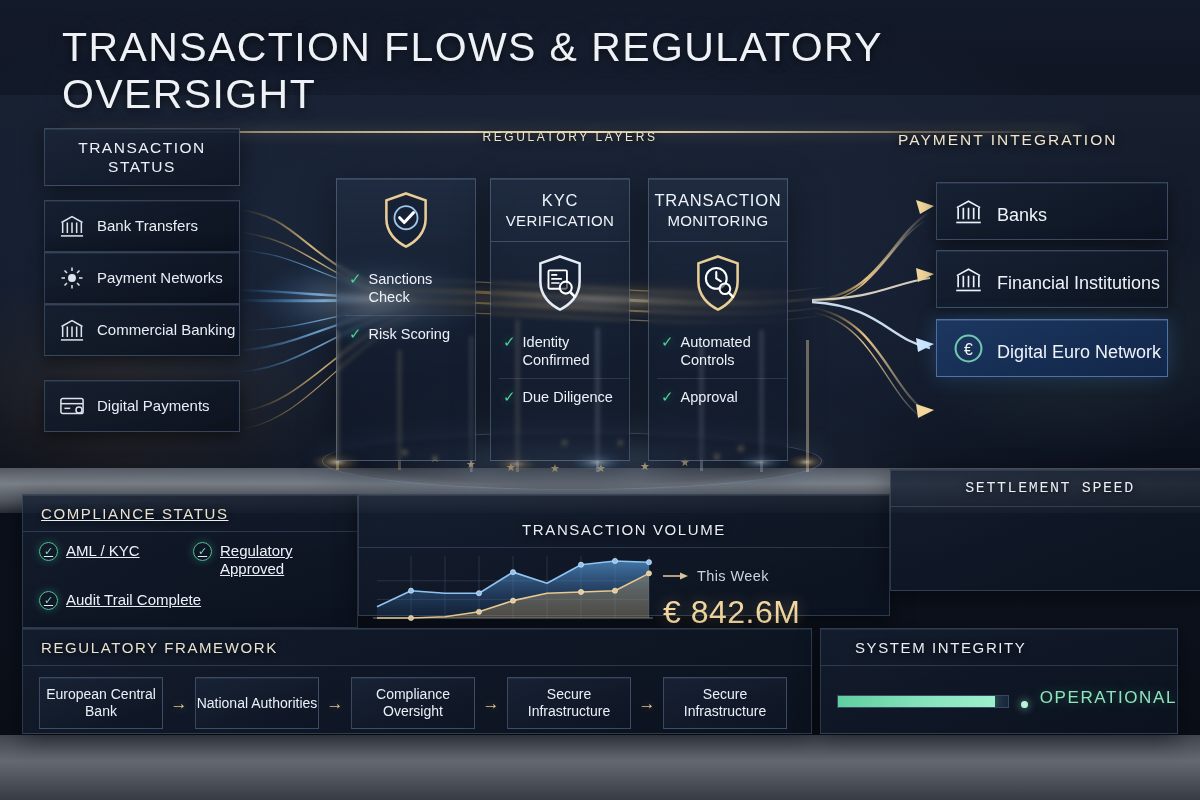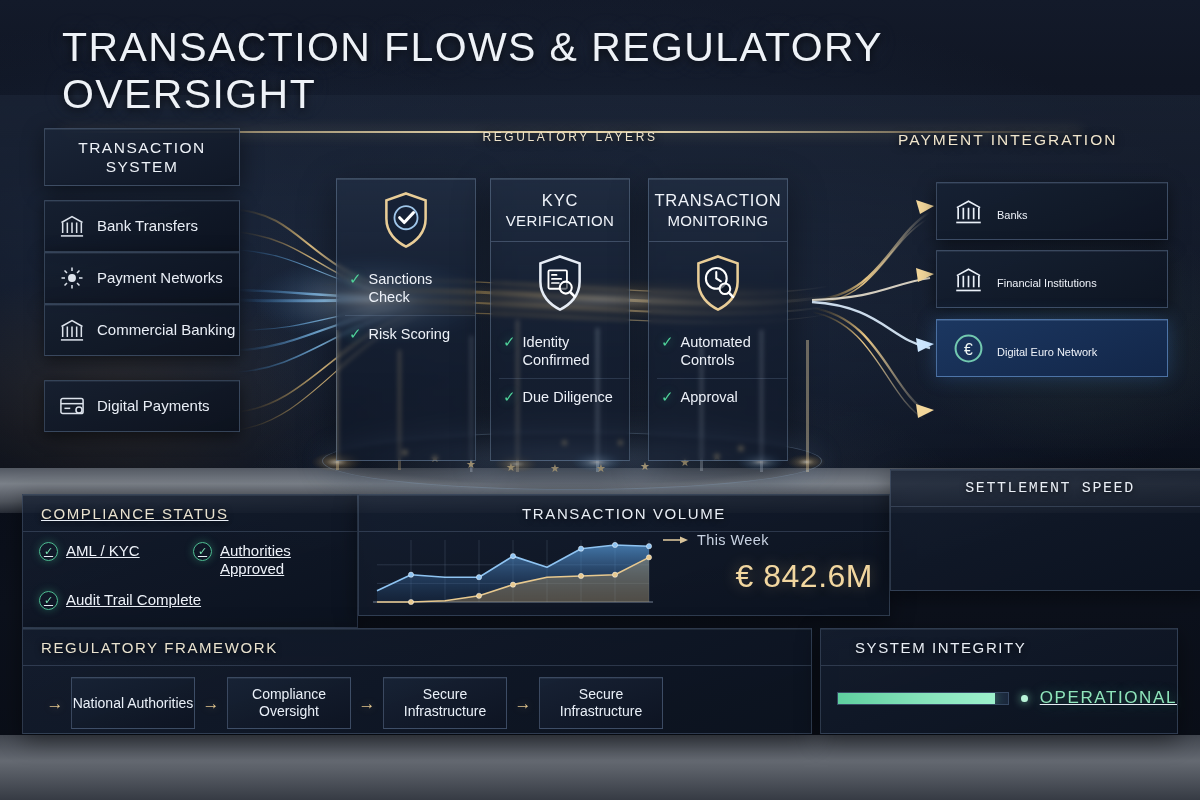--- a/index.html
+++ b/index.html
@@ -110,53 +110,53 @@
     position:absolute;left:936px;width:232px;height:58px;display:flex;align-items:center;gap:12px;padding-left:14px;
     background:linear-gradient(160deg, rgba(22,33,51,.9), rgba(12,19,32,.92));
     border:1px solid rgba(140,168,205,.34);
     box-shadow:inset 0 1px 0 rgba(180,205,240,.09), 0 5px 16px rgba(0,0,0,.5);
   }
   .pchip.active{
     background:linear-gradient(160deg, rgba(28,56,100,.95), rgba(18,38,74,.95));
     border:1px solid rgba(120,170,230,.55);
     box-shadow:inset 0 1px 0 rgba(180,215,255,.16), 0 0 20px rgba(60,130,220,.28);
   }
-  .pchip .lbl{font-size:11px;color:#eef2f9;line-height:18.5px;margin-top:8px;}
+  .pchip .lbl{font-size:18px;color:#eef2f9;line-height:18.5px;margin-top:8px;}
   .pchip .ic{width:34px;height:34px;flex:0 0 34px;display:flex;align-items:center;justify-content:center;}
 
   
   #kpi-compliance{left:22px;top:494px;width:336px;height:134px;text-decoration:underline;}
   #kpi-volume{left:358px;top:494px;width:532px;height:122px;}
   #kpi-speed{left:890px;top:469px;width:320px;height:122px;font-family:Liberation Mono, monospace;}
   .kpi-body{padding:10px 0 0 16px;position:relative;height:78px;}
   .cstat{display:flex;align-items:flex-start;gap:8px;font-size:15px;color:#eef2f9;line-height:17.5px;}
   .ring{width:19px;height:19px;flex:0 0 19px;border:1.5px solid #4fbf93;border-radius:50%;
     display:flex;align-items:center;justify-content:center;color:#79e3b4;font-size:11px;
     box-shadow:0 0 9px rgba(70,200,150,.35);}
-  .vol-value{position:absolute;right:16px;top:0;width:210px;text-align:right;}
+  .vol-value{position:absolute;right:16px;top:20px;width:210px;text-align:left;}
   .vol-week{font-size:14.5px;color:#c9d3e2;letter-spacing:.4px;}
   .vol-big{font-size:32px;color:#f2d7a0;letter-spacing:.5px;margin-top:10px;
     text-shadow:0 0 16px rgba(240,200,130,.32);}
   .spd-lbl{font-size:15px;color:#ccd6e4;}
   .spd-big{font-size:30px;color:#f2d7a0;margin-top:2px;text-shadow:0 0 16px rgba(240,200,130,.32);}
 
   
   #framework{left:22px;top:628px;width:790px;height:106px;}
   #integrity{left:820px;top:628px;width:358px;height:106px;}
   .flow-row{display:flex;align-items:center;padding:11px 0 0 16px;gap:0;}
   .fbox{
     width:124px;height:52px;display:flex;align-items:center;justify-content:center;text-align:center;
     font-size:14px;line-height:17px;color:#eaf0f8;
     background:linear-gradient(160deg, rgba(24,35,54,.92), rgba(13,20,34,.94));
     border:1px solid rgba(140,168,205,.34);
     box-shadow:inset 0 1px 0 rgba(180,205,240,.08);
   }
   .farrow{width:32px;text-align:center;color:#e3c68e;font-size:17px;line-height:17px;
     text-shadow:0 0 8px rgba(230,190,120,.4);}
-  .int-body{display:flex;align-items:center;gap:12px;padding:22px 0 0 16px;text-decoration:underline;}
+  .int-body{display:flex;align-items:flex-end;gap:12px;padding:22px 0 0 16px;}
   .bar{width:190px;height:13px;background:rgba(30,44,66,.85);border:1px solid rgba(120,150,190,.3);
     position:relative;overflow:hidden;}
   .bar>i{position:absolute;left:0;top:0;bottom:0;display:block;
     background:linear-gradient(90deg,#5fcf9f,#86e3bb 55%,#9df0cc);
     box-shadow:0 0 12px rgba(110,230,175,.55);}
   .dot{width:7px;height:7px;border-radius:50%;background:#b9f3d8;box-shadow:0 0 9px rgba(140,240,200,.8);}
   .int-lbl{font-size:17px;letter-spacing:1.6px;color:#8fe5bb;text-shadow:0 0 12px rgba(90,220,165,.35);}
 
   
   .svg-layer{position:absolute;left:0;top:0;width:1200px;height:800px;pointer-events:none;}
@@ -265,21 +265,21 @@
   </svg>
 
   <div class="title-wrap">
     <div class="title">TRANSACTION FLOWS &amp; REGULATORY OVERSIGHT</div>
     <div class="title-rule"></div>
   </div>
 
   <div class="panel" id="inputs-panel">
     <div class="ttl">
       <span>TRANSACTION</span><br>
-      <span>SYSTEM</span>
+      <span>STATUS</span>
     </div>
   </div>
 
   <div class="chip" style="top:200px">
     <span class="ic">
       <svg width="28" height="28" viewBox="0 0 24 24" fill="none" stroke="#e8eef7" stroke-width="1.3">
         <path d="M3 9l9-5 9 5"></path>
           <path d="M4 9v9M8 9v9M12 9v9M16 9v9M20 9v9"></path>
           <path d="M2.5 20.5h19"></path>
       </svg>
@@ -433,32 +433,32 @@
   <div class="panel" id="kpi-compliance">
     <div class="panel-head">COMPLIANCE STATUS</div>
     <div class="kpi-body">
       <div style="display:flex;gap:24px;align-items:flex-start;">
         <div class="cstat" style="width:130px;">
           <span class="ring">✓</span>
           <span>AML / KYC</span>
         </div>
         <div class="cstat" style="width:135px;">
           <span class="ring">✓</span>
-          <span>Authorities Approved</span>
+          <span>Regulatory Approved</span>
         </div>
       </div>
       <div class="cstat" style="margin-top:14px;">
         <span class="ring">✓</span>
         <span>Audit Trail Complete</span>
       </div>
     </div>
   </div>
 
   <div class="panel" id="kpi-volume">
-    <div class="panel-head head-white" style="text-align:center;padding-left:0;">TRANSACTION VOLUME</div>
+    <div class="panel-head head-white" style="text-align:center;padding-left:0;margin-top:16px;">TRANSACTION VOLUME</div>
     <div class="kpi-body" style="padding-left:0;">
       <svg id="vol-chart" width="300" height="74" viewBox="0 0 300 74" style="position:absolute;left:14px;top:4px;">
         <defs>
           <linearGradient id="areaBlue" x1="0" y1="0" x2="0" y2="1">
             <stop offset="0%" stop-color="#5a9ede" stop-opacity=".70"></stop>
             <stop offset="100%" stop-color="#24497a" stop-opacity=".20"></stop>
           </linearGradient>
           <linearGradient id="areaGold" x1="0" y1="0" x2="0" y2="1">
             <stop offset="0%" stop-color="#d9b577" stop-opacity=".55"></stop>
             <stop offset="100%" stop-color="#6b5párt" stop-opacity=".10"></stop>
@@ -509,20 +509,21 @@
     </div>
   </div>
 
   <div class="panel" id="kpi-speed">
     <div class="panel-head head-white" style="text-align:center;padding-left:0;">SETTLEMENT SPEED</div>
   </div>
 
   <div class="panel" id="framework">
     <div class="panel-head">REGULATORY FRAMEWORK</div>
     <div class="flow-row">
+      <div class="fbox">European Central Bank</div>
       <div class="farrow">→</div>
       <div class="fbox">National Authorities</div>
       <div class="farrow">→</div>
       <div class="fbox">Compliance Oversight</div>
       <div class="farrow">→</div>
       <div class="fbox">Secure Infrastructure</div>
       <div class="farrow">→</div>
       <div class="fbox">Secure Infrastructure</div>
     </div>
   </div>

